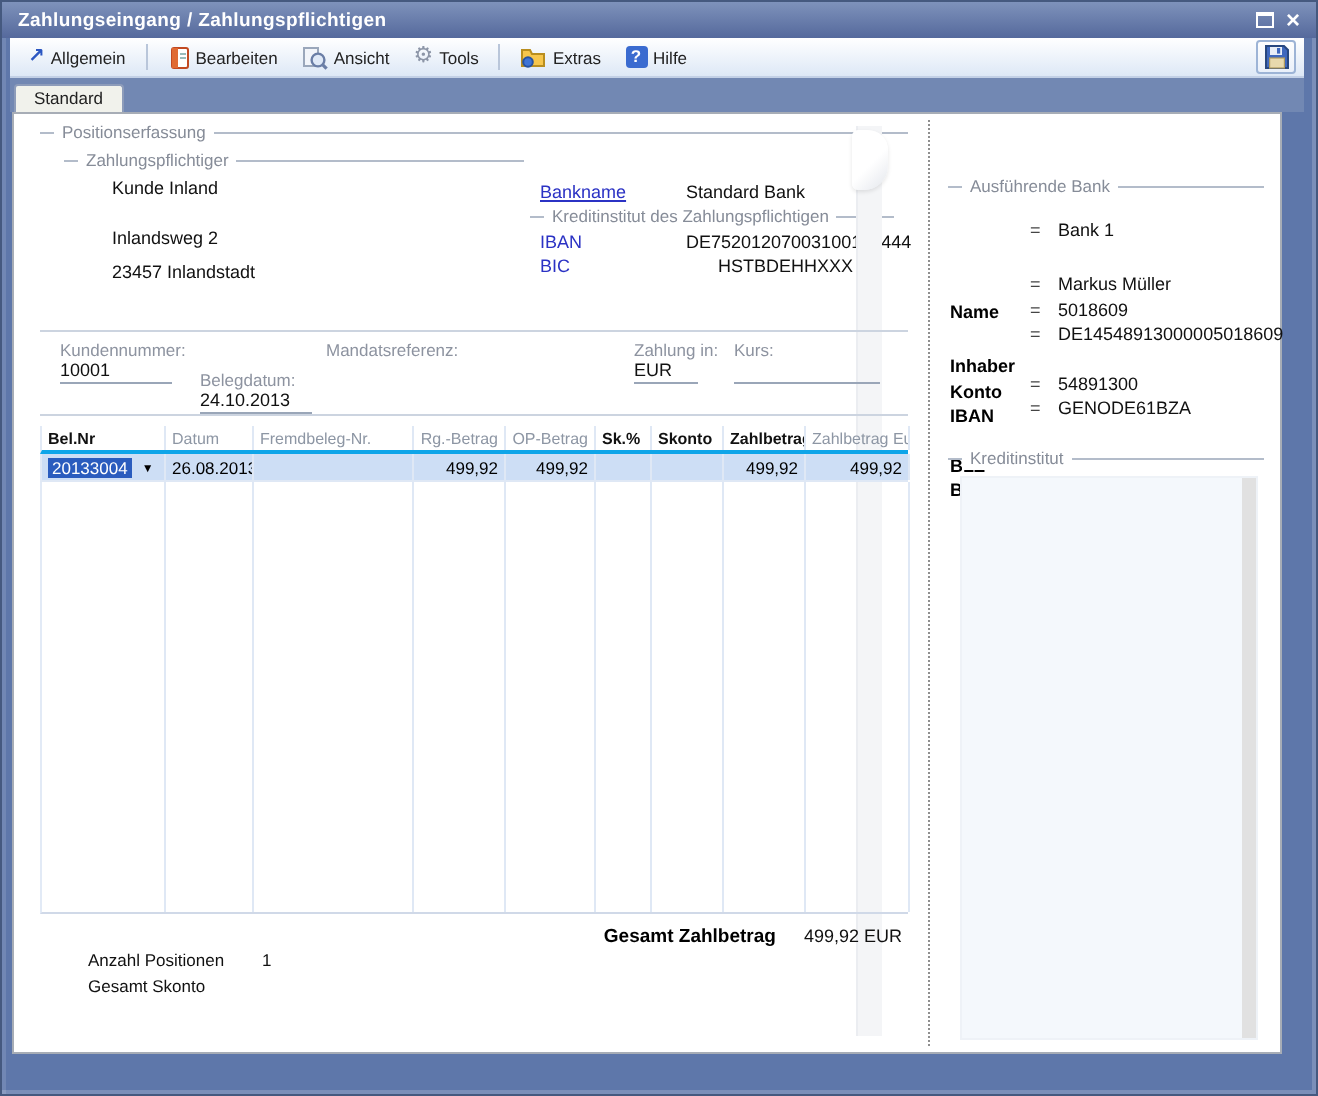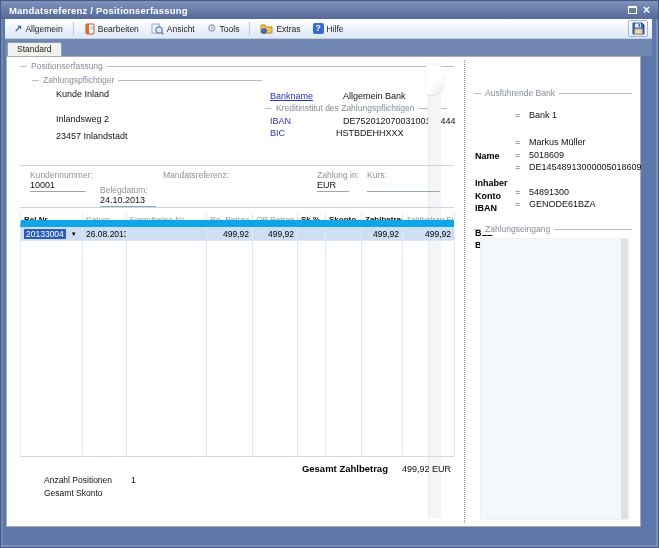--- a/index.html
+++ b/index.html
@@ -46,21 +46,21 @@
   .fld{position:absolute;}
   .fld .val{font-size:9px;color:#111;white-space:nowrap;height:12px;}
   .fld .uline{border-bottom:1px solid #9aa6b8;}
   .sepline{position:absolute;border-top:1px solid #ccd4e0;height:0;}
   
   .tbl-row{position:absolute;left:13px;width:434px;display:flex;border-left:1px solid #e2eaf6;}
   .cell{border-right:1px solid #dfe8f5;overflow:hidden;white-space:nowrap;padding:1px 3px 0 3px;
         font-size:8.5px;height:100%;}
   .c0{flex:0 0 62px;} .c1{flex:0 0 44px;} .c2{flex:0 0 80px;} .c3{flex:0 0 46px;}
   .c4{flex:0 0 45px;} .c5{flex:0 0 28px;} .c6{flex:0 0 36px;} .c7{flex:0 0 41px;} .c8{flex:0 0 52px;}
-  .hdr{height:14px;border-bottom:7px solid #0ea5e9;}
+  .hdr{height:14px;border-bottom:2px solid #0ea5e9;}
   .hdr .cell{color:#8d96a4;font-size:8px;padding-top:2px;}
   .hdr .cell.strong{color:#111;font-weight:bold;}
   .num{text-align:right;}
   .datarow{top:170px;height:14px;background:#cddef5;border-bottom:1px solid #dfe8f5;}
   .datarow .cell{color:#000;padding-top:2px;}
   .sel-chip{background:#2a5cbe;color:#fff;padding:0 2px;font-size:8.5px;}
   .dd-arrow{font-size:6px;color:#000;margin-left:5px;vertical-align:1px;}
   .filler{top:184px;height:216px;border-bottom:1px solid #d0d9e8;}
   
   .totline{position:absolute;display:flex;align-items:baseline;}
@@ -83,21 +83,21 @@
   
   svg{display:block;}
 </style>
 </head>
 <body>
 
 <div class="screen">
 <div class="window">
 
   <div class="titlebar">
-    <span class="title-text">Mandatsreferenz / Positionserfassung</span>
+    <span class="title-text">Zahlungseingang / Zahlungspflichtigen</span>
     <span class="win-controls">
       <span class="restore-box"></span>
       <span class="close-x">×</span>
     </span>
   </div>
 
   <div class="toolbar">
     <div class="tb-item">
       <span class="icon-arrow">↗</span>
       <span>Allgemein</span>
@@ -169,25 +169,25 @@
       <span class="glabel">Zahlungspflichtiger</span>
     </div>
     <div class="abs txt" style="left:25px;top:32px;">Kunde Inland</div>
     <div class="abs txt" style="left:25px;top:57px;">Inlandsweg 2</div>
     <div class="abs txt" style="left:25px;top:74px;">23457 Inlandstadt</div>
 
     <div class="ghead" style="left:258px;top:23px;width:182px;margin-top:28px;">
       <span class="glabel">Kreditinstitut des Zahlungspflichtigen</span>
     </div>
     <div class="abs lbl-blue" style="left:263px;top:34px;text-decoration:underline;">Bankname</div>
-    <div class="abs txt" style="left:312px;top:34px;">Allgemein Bank</div>
+    <div class="abs txt" style="left:312px;top:34px;">Standard Bank</div>
     <div class="abs lbl-blue" style="left:263px;top:59px;">IBAN</div>
     <div class="abs txt" style="left:312px;top:59px;">DE75201207003100124444</div>
     <div class="abs lbl-blue" style="left:263px;top:71px;">BIC</div>
-    <div class="abs txt" style="left:305px;top:71px;">HSTBDEHHXXX</div>
+    <div class="abs txt" style="left:328px;top:71px;">HSTBDEHHXXX</div>
 
     <div class="left-scroll"></div>
     <div class="curl"></div>
 
     <div class="sepline" style="left:13px;top:108px;width:434px;"></div>
 
     <div class="fld" style="left:23px;top:113px;width:56px;">
       <div class="lbl-gray">Kundennummer:</div>
       <div class="val uline">10001</div>
     </div>
@@ -284,21 +284,21 @@
       <span class="beq">=</span>
       <span class="bv">54891300</span>
     </div>
     <div class="bank-row" style="top:142px;">
       <span class="bl">BIC</span>
       <span class="beq">=</span>
       <span class="bv">GENODE61BZA</span>
     </div>
 
     <div class="ghead" style="left:467px;top:172px;width:158px;">
-      <span class="glabel">Zahlungseingang</span>
+      <span class="glabel">Kreditinstitut</span>
     </div>
     <div class="usage-area">
       <span class="txt"></span>
       <div class="usage-scroll"></div>
     </div>
 
   </div>
 
 </div>
 </div>

